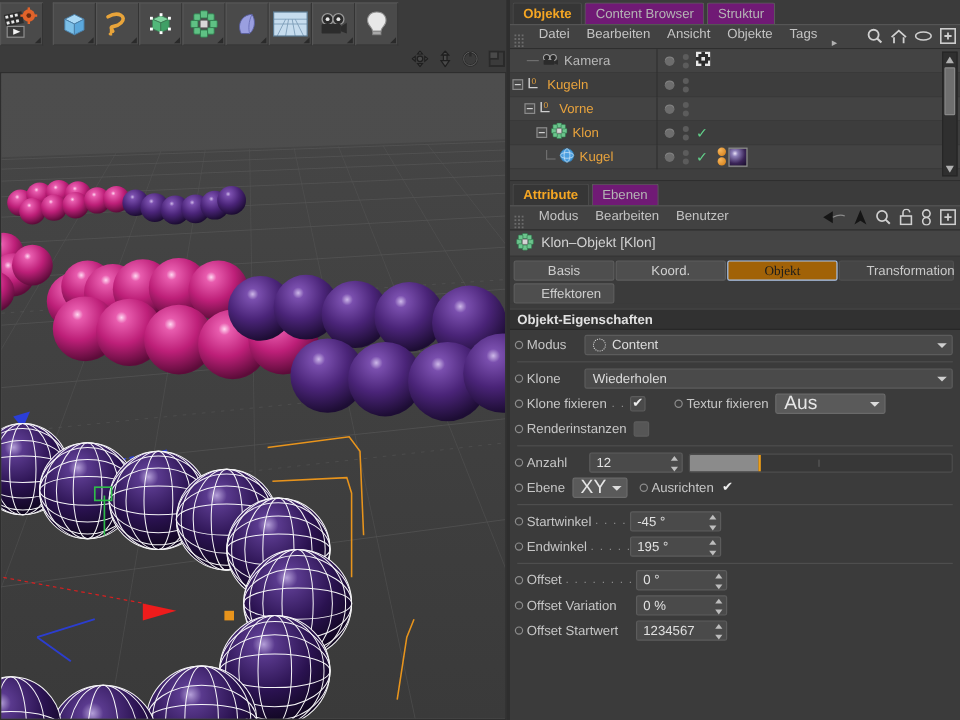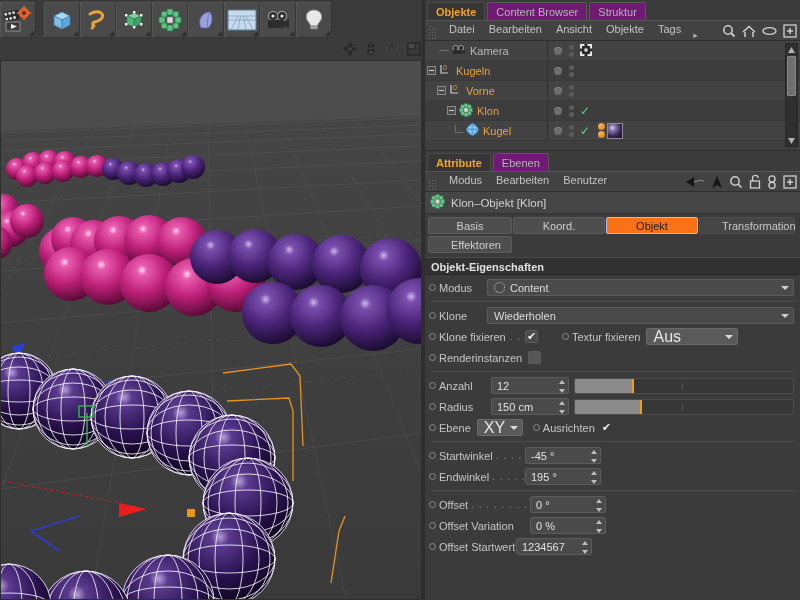--- a/index.html
+++ b/index.html
@@ -184,21 +184,21 @@
 
   .tabs-row { display: flex; flex-wrap: wrap; padding: 3px 3px 0 3px; background: #3b3b3b; gap: 1px; }
   .prop-tab {
     height: 17px; line-height: 16px; text-align: center;
     font-size: 11px; color: #cfcfcf;
     background: #4e4e4e;
     border: 1px solid #5d5d5d;
     border-radius: 2px;
     padding: 0 22px;
   }
-  .prop-tab.active { background: #f97316; color: #1c1c1c; border-color: #a9c5ef; }
+  .prop-tab.active { background: #a16207; color: #1c1c1c; border-color: #a9c5ef; font-family: Liberation Serif, serif; }
   .prop-tab.flat { background: #454545; border-color: #4f4f4f; color: #c9c9c9; }
 
   .section-head {
     height: 18px; line-height: 18px;
     background: #313131;
     color: #e2e2e2; font-weight: bold; font-size: 11px;
     padding-left: 6px;
     margin-top: 4px;
     border-top: 1px solid #4a4a4a;
     border-bottom: 1px solid #272727;
@@ -1041,36 +1041,20 @@
               <i class="dn"></i>
             </span>
         </div>
         <div class="slider" style="margin-right:6px">
           <span class="fill" style="width:26%"></span>
           <span class="mark" style="left:26%"></span>
           <span class="tick" style="left:49%"></span>
         </div>
       </div>
 
-      <div class="prop-row">
-        <span class="anim-dot"></span>
-        <span class="prop-label" style="width:52px">Radius</span>
-        <div class="numbox" style="width:78px">
-          <span>150 cm</span>
-          <span class="spin">
-              <i class="up"></i>
-              <i class="dn"></i>
-            </span>
-        </div>
-        <div class="slider" style="margin-right:6px">
-          <span class="fill" style="width:30%"></span>
-          <span class="mark" style="left:30%"></span>
-          <span class="tick" style="left:49%"></span>
-        </div>
-      </div>
 
       <div class="prop-row">
         <span class="anim-dot"></span>
         <span class="prop-label">Ebene</span>
         <div class="small-dd" style="width:46px;margin-left:6px">
           <span>XY</span>
           <span class="caret"></span>
         </div>
         <span class="anim-dot" style="margin-left:10px"></span>
         <span class="prop-label">Ausrichten</span>
@@ -1126,21 +1110,21 @@
           <span class="spin">
               <i class="up"></i>
               <i class="dn"></i>
             </span>
         </div>
       </div>
 
       <div class="prop-row">
         <span class="anim-dot"></span>
         <span class="prop-label">Offset Startwert</span>
-        <div class="numbox" style="width:76px;position:absolute;left:91px">
+        <div class="numbox" style="width:76px;position:absolute;left:105px">
           <span>1234567</span>
           <span class="spin">
               <i class="up"></i>
               <i class="dn"></i>
             </span>
         </div>
       </div>
 
     </div>
   </div>

